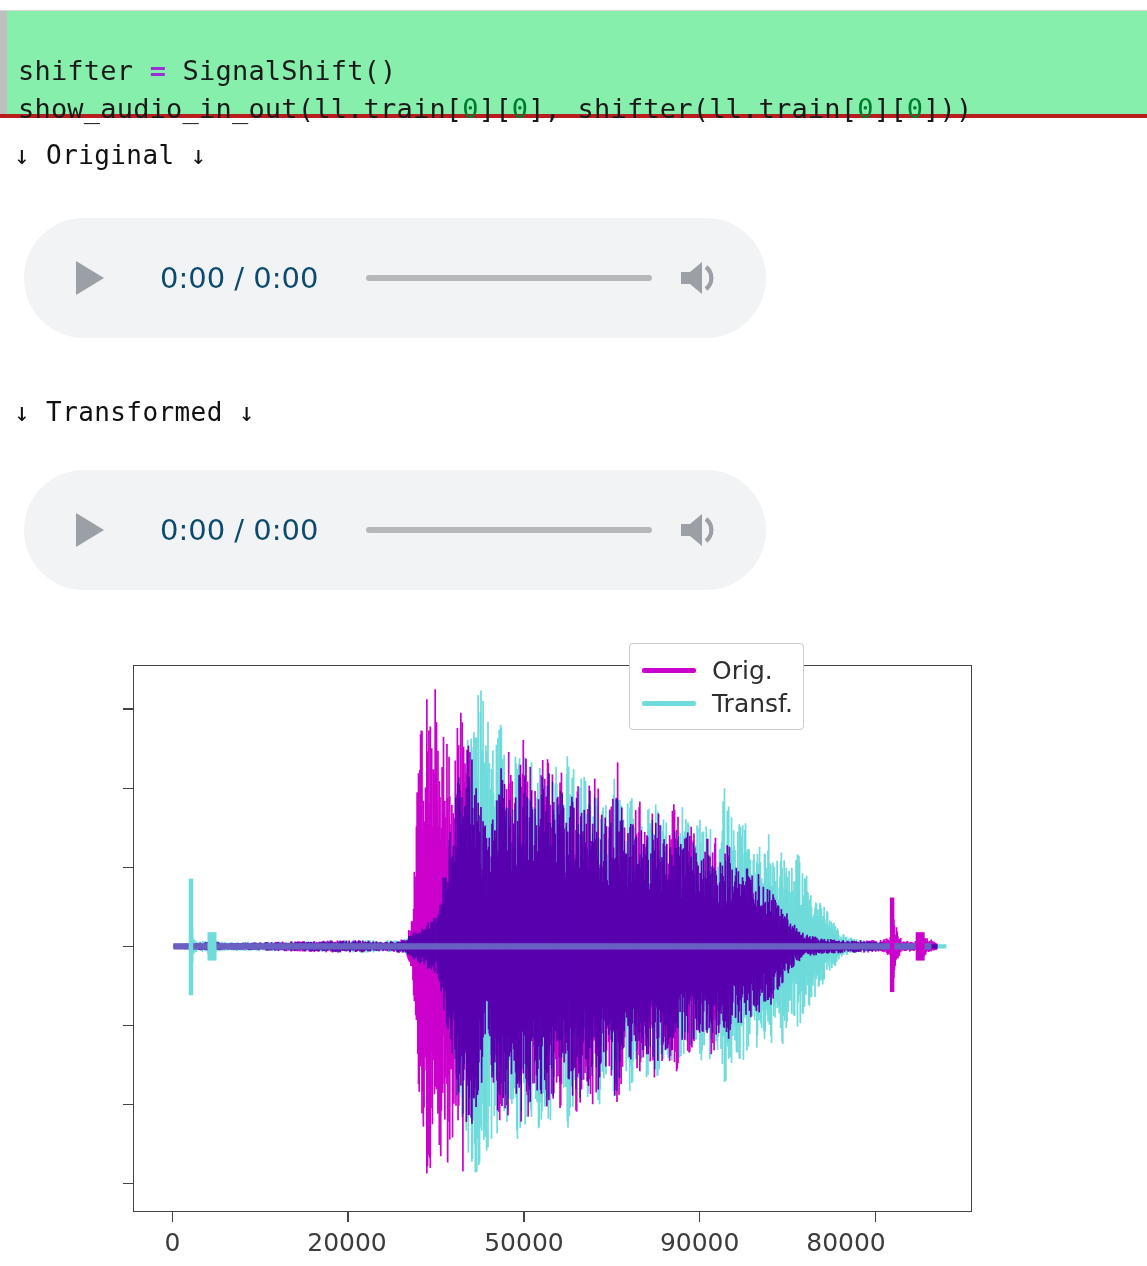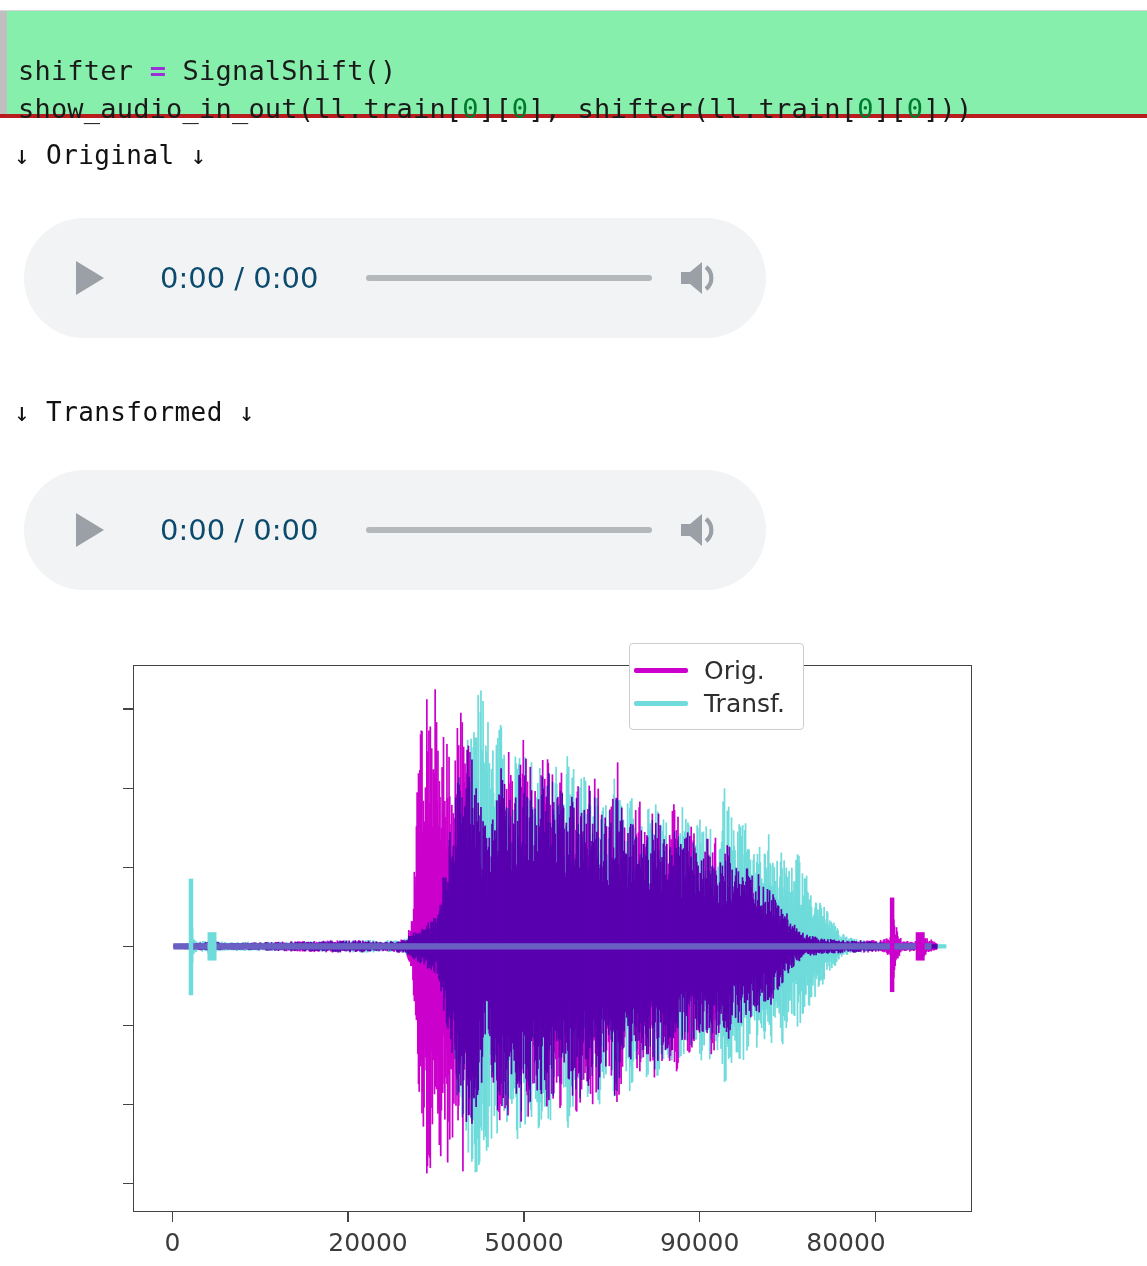--- a/index.html
+++ b/index.html
@@ -176,21 +176,21 @@
   .legend {
     position: absolute;
     left: 629px;
     top: 13px;
     width: 175px;
     height: 87px;
     background: #ffffff;
     border: 1px solid #cccccc;
     border-radius: 4px;
     box-sizing: border-box;
-    padding: 10px 4px;
+    padding: 10px 12px;
     text-align: right;
   }
   .legend-row {
     display: flex;
     align-items: center;
     height: 33px;
   }
   .legend-swatch {
     width: 54px;
     height: 5px;
@@ -2461,21 +2461,21 @@
       <div class="ytick-mark" style="top: 157.512px;"></div>
       <div class="ytick-mark" style="top: 236.558px;"></div>
       <div class="ytick-mark" style="top: 315.605px;"></div>
       <div class="ytick-mark" style="top: 394.651px;"></div>
       <div class="ytick-mark" style="top: 473.697px;"></div>
       <div class="ytick-mark" style="top: 552.743px;"></div>
     </div>
   <div id="xtick-layer">
       <div class="xtick" style="left: 172.534px;">0</div>
       <div class="xtick-mark" style="left: 171.734px;"></div>
-      <div class="xtick" style="left: 368px;">20000</div>
+      <div class="xtick" style="left: 347px;">20000</div>
       <div class="xtick-mark" style="left: 347.441px;"></div>
       <div class="xtick" style="left: 523.948px;">50000</div>
       <div class="xtick-mark" style="left: 523.148px;"></div>
       <div class="xtick" style="left: 699.654px;">90000</div>
       <div class="xtick-mark" style="left: 698.854px;"></div>
       <div class="xtick" style="left: 846px;">80000</div>
       <div class="xtick-mark" style="left: 874.561px;"></div>
     </div>
 
   <div class="legend">

